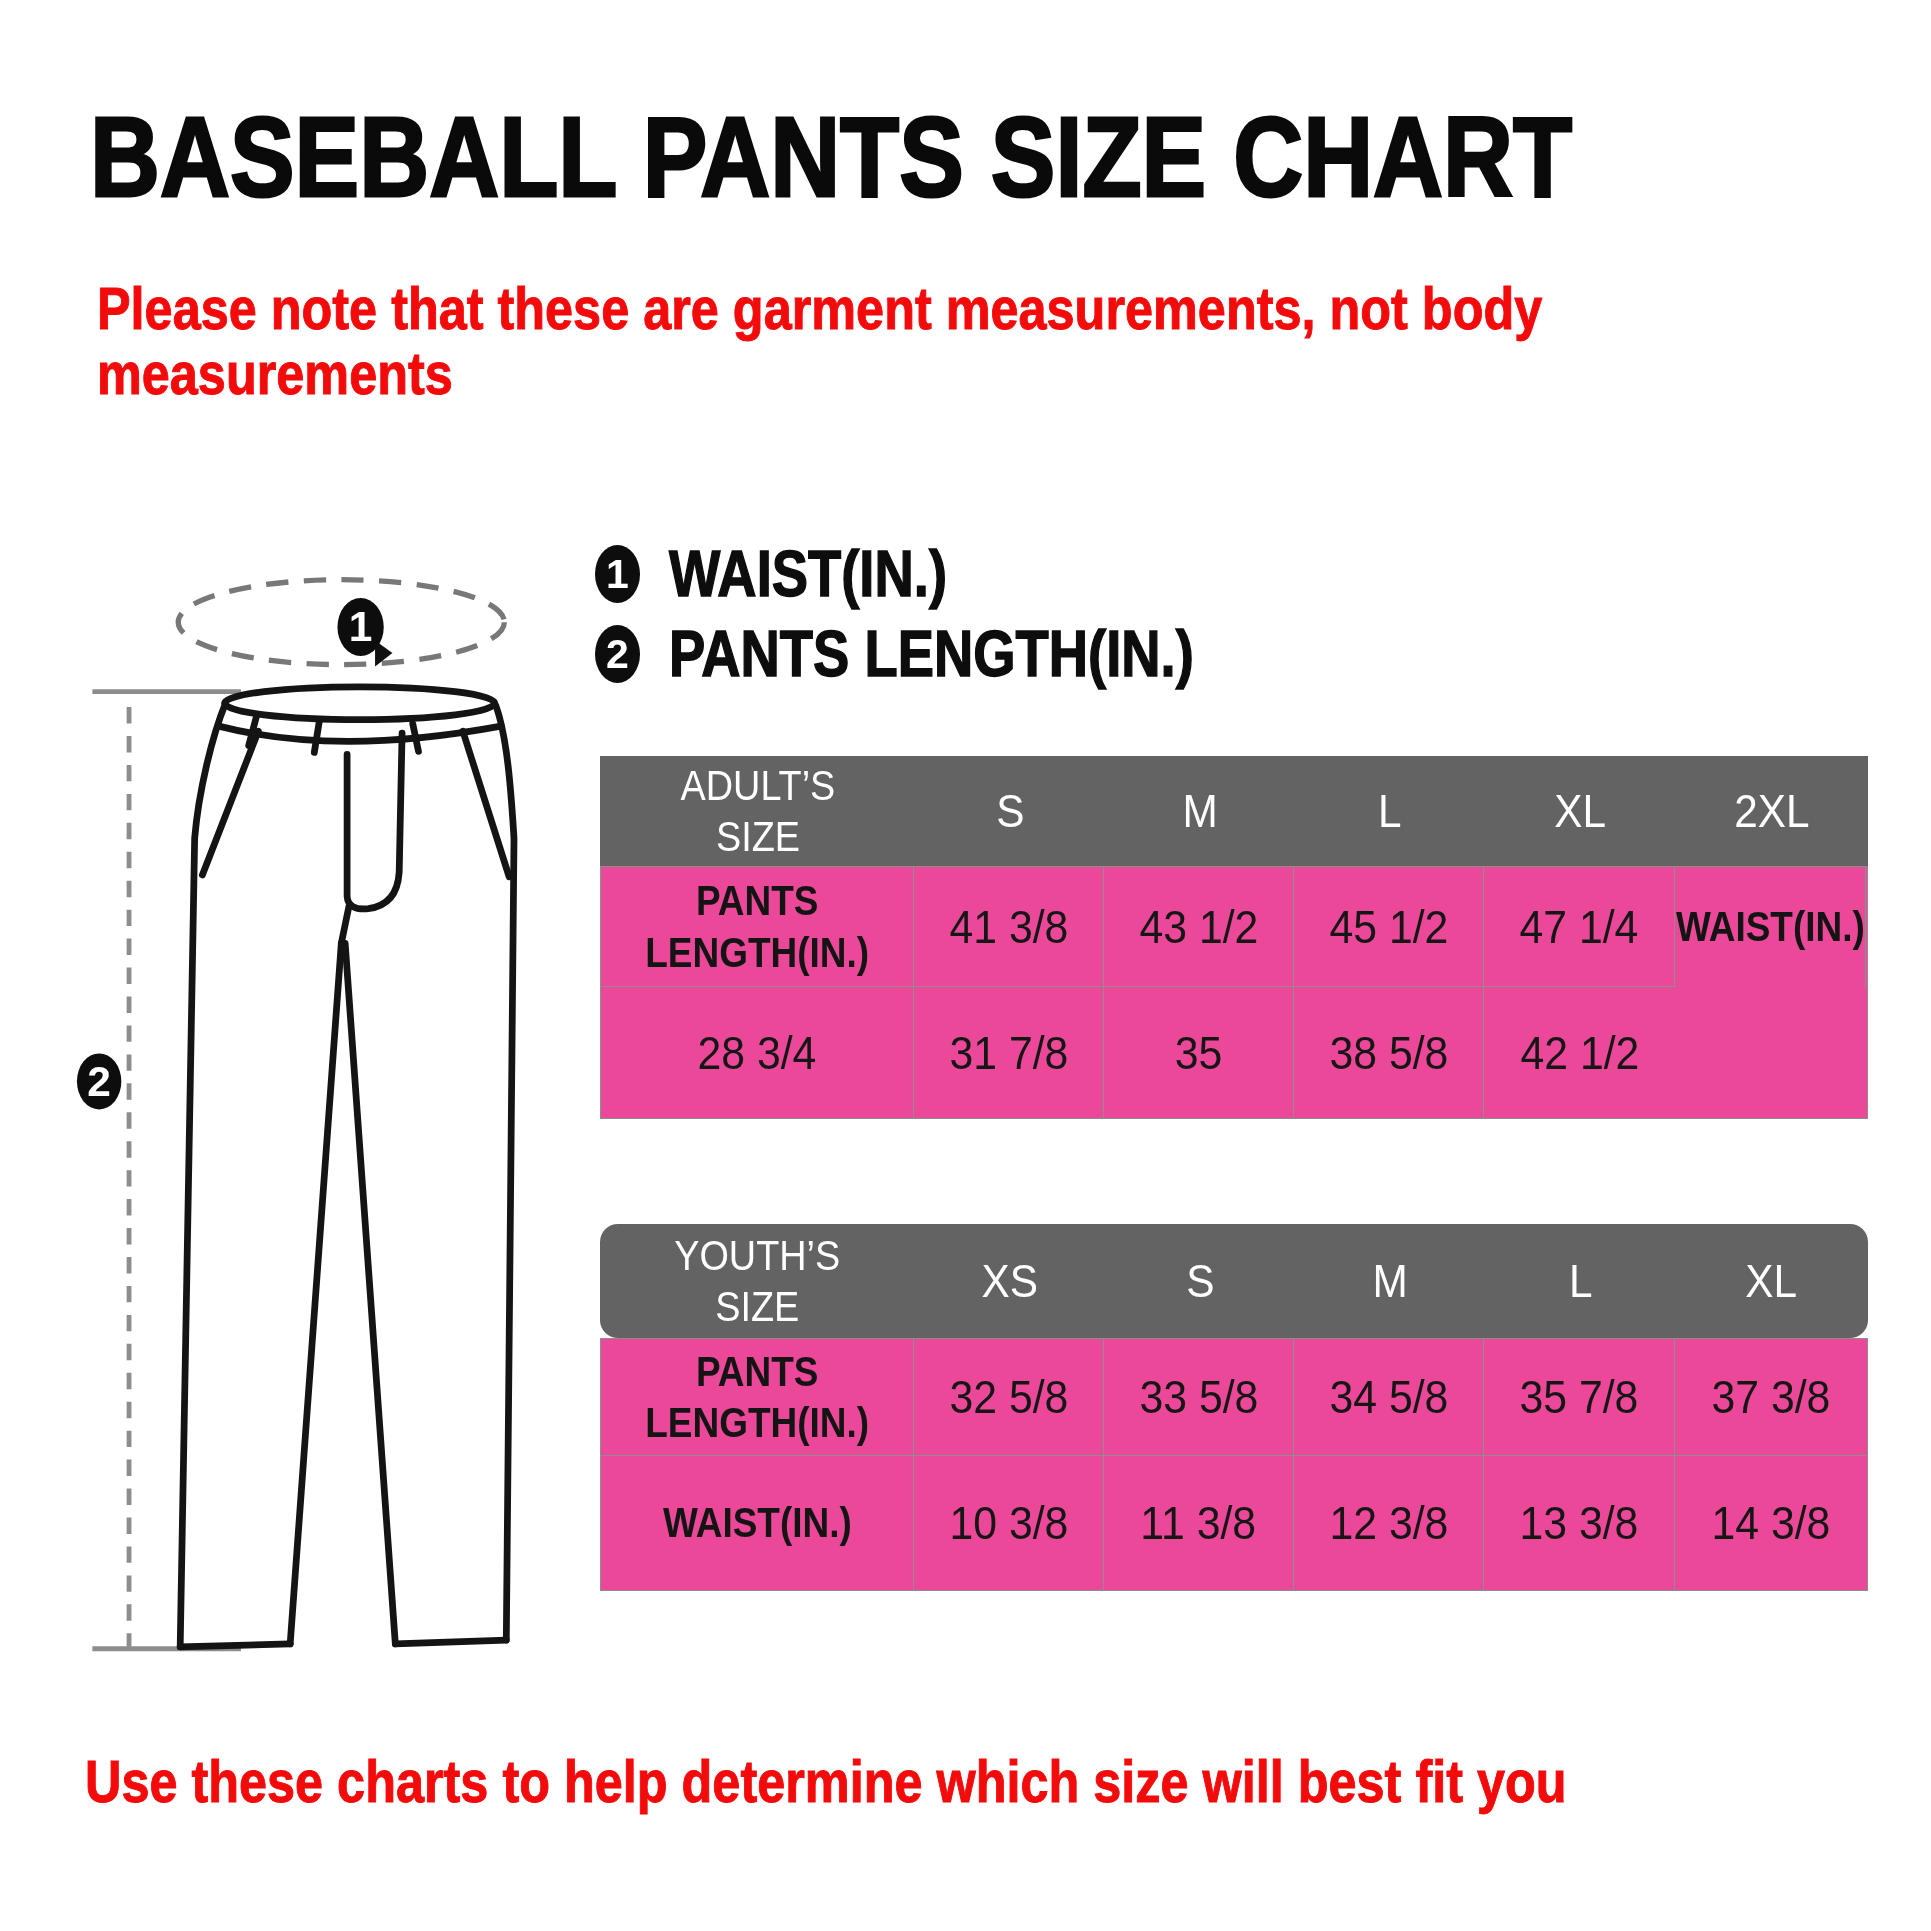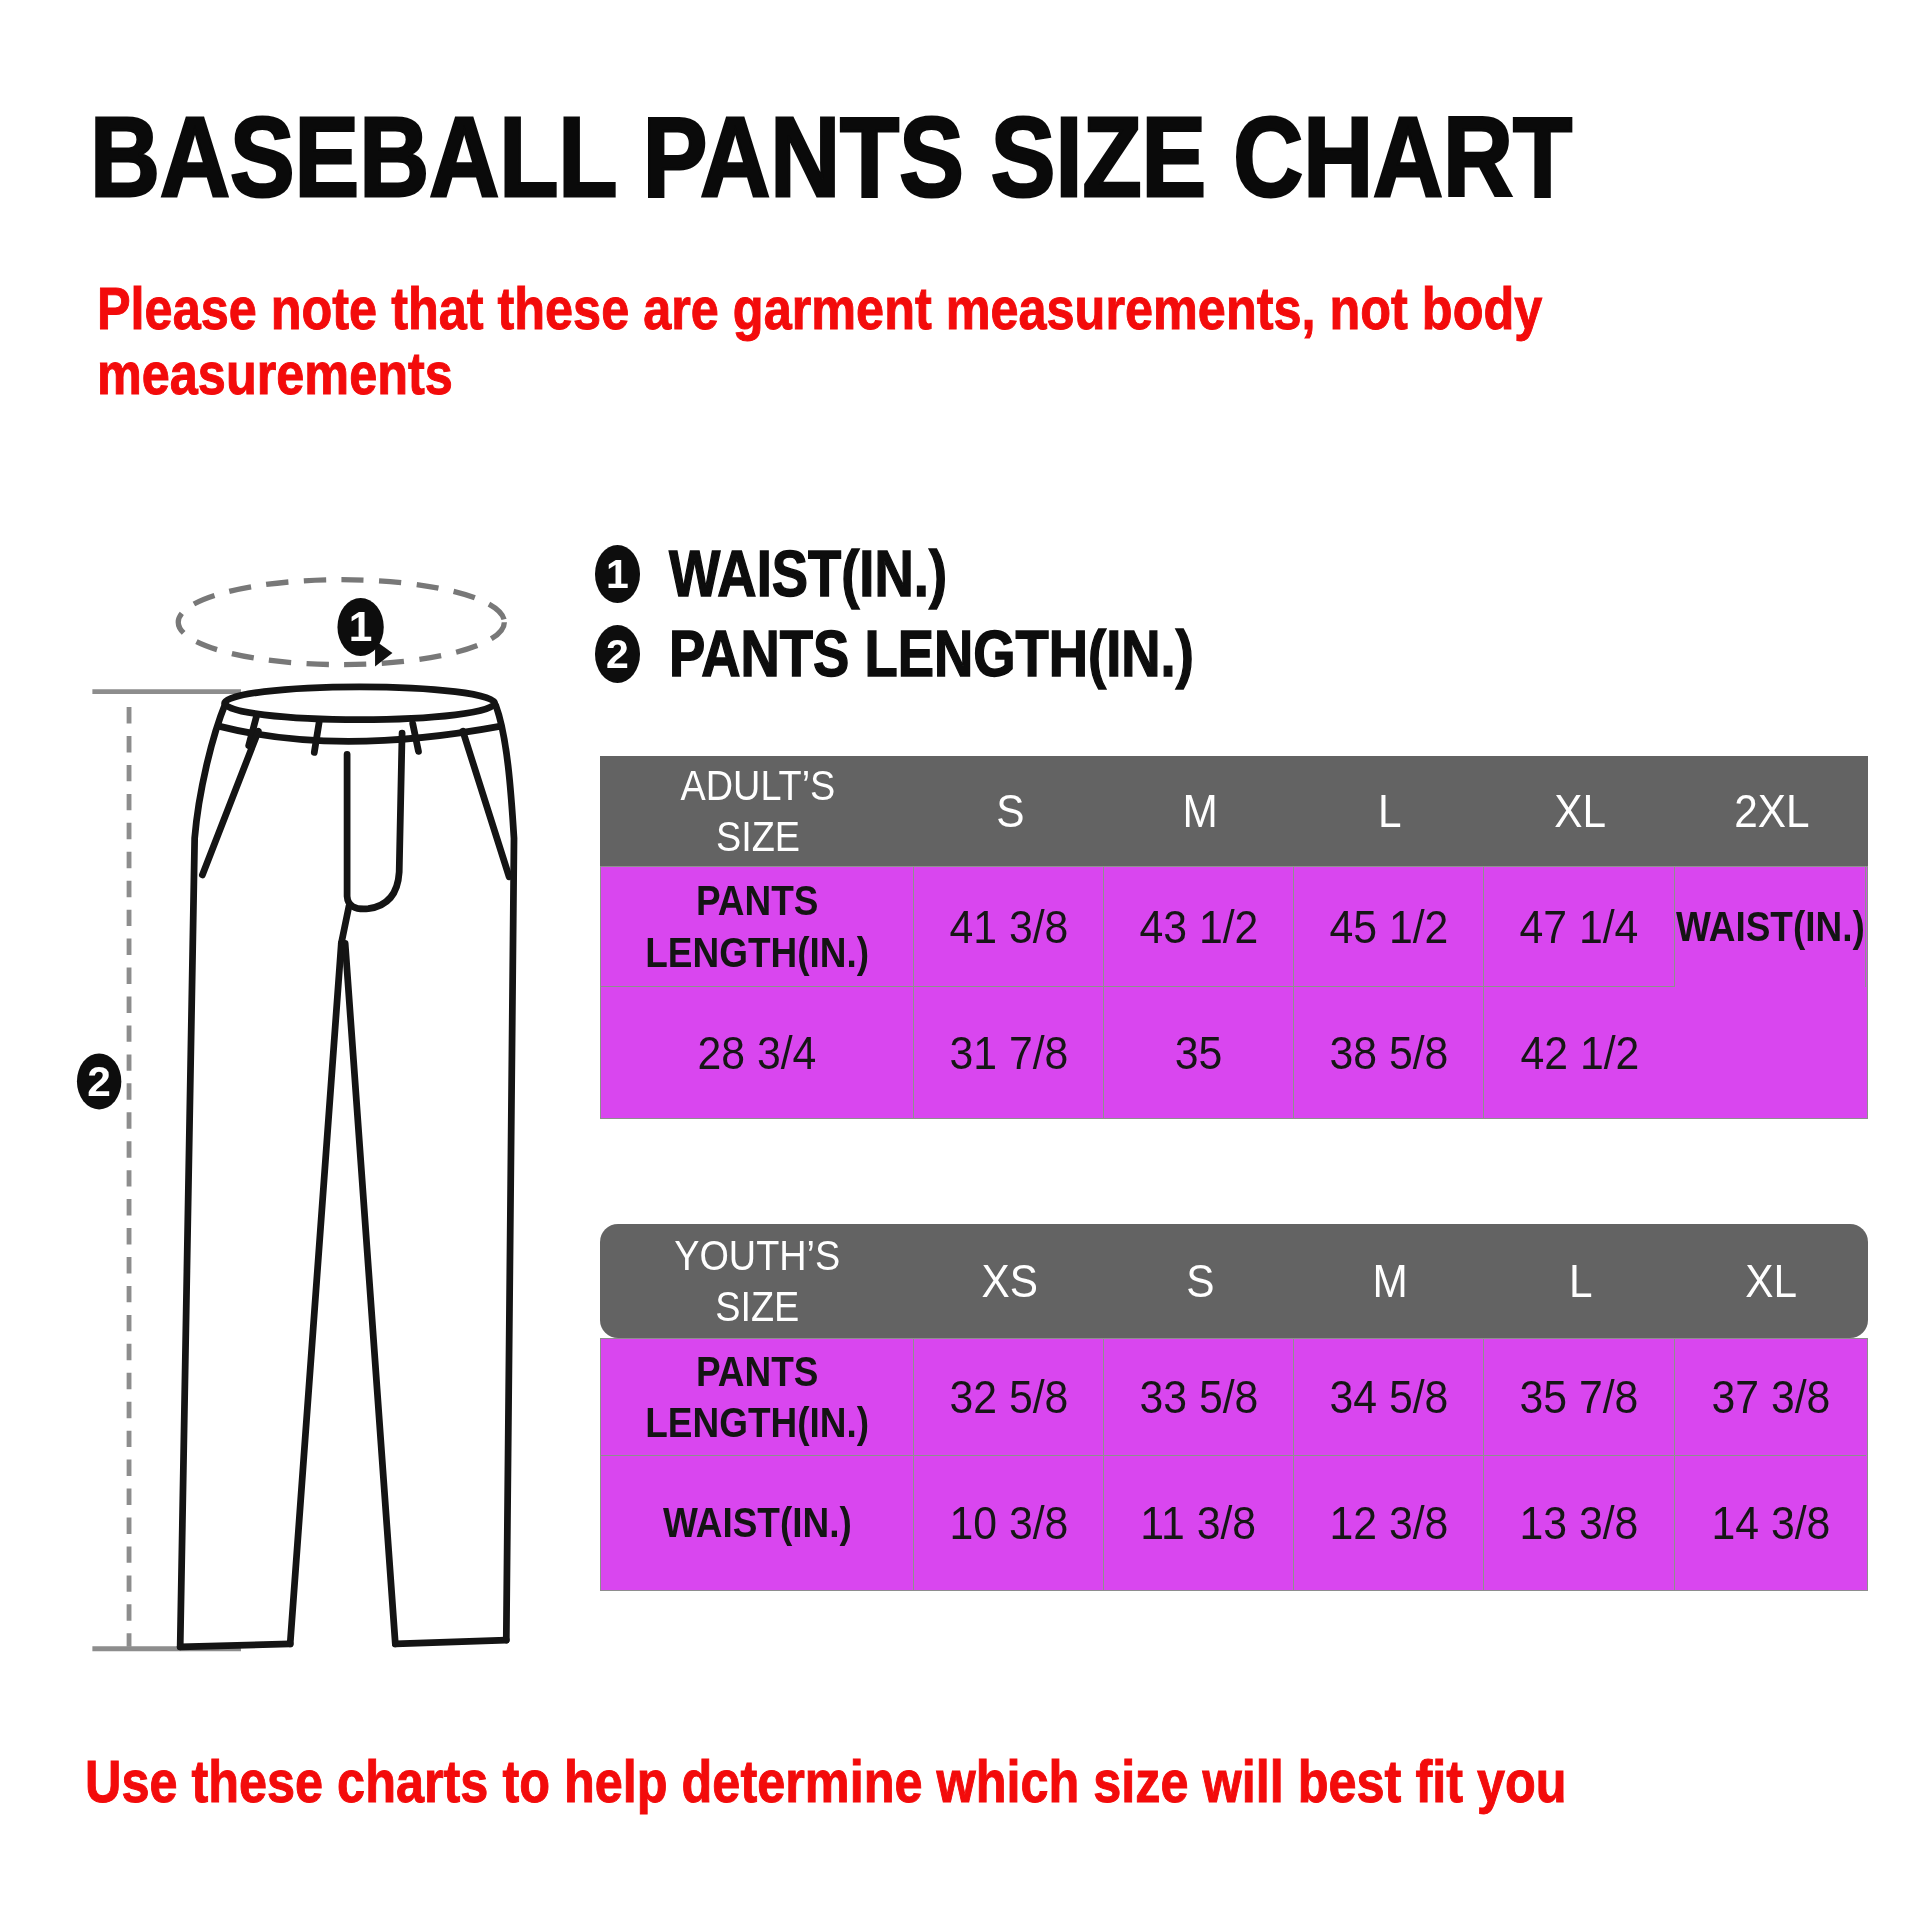--- a/index.html
+++ b/index.html
@@ -52,21 +52,21 @@
   .adult-table .thead{height:110px;}
   .youth-table .thead{height:114px;border-radius:18px;}
   .hcell{display:flex;align-items:center;justify-content:center;}
   .corner{
     font-size:42px;line-height:1.22;text-align:center;white-space:pre-line;
     transform:scaleX(.9);transform-origin:center;
   }
   .hsize{font-size:46px;transform:scaleX(.92);transform-origin:center;}
   .tbody{
     display:grid;grid-template-columns:313px 190px 190px 190px 191px 191px;
-    border:1.9px solid #8e8e8e;background:#d946ef;
+    border:1.9px solid #8e8e8e;background:#ec4899;
   }
   .adult-table .tbody{grid-template-rows:120px 131px;}
   .youth-table .tbody{grid-template-rows:117px 134px;}
   .cell{
     display:flex;align-items:center;justify-content:center;
     border-right:1.9px solid #8e8e8e;
   }
   .cell.last{border-right:none;}
   .cell.r1{border-bottom:1.9px solid #8e8e8e;}
   .rlabel{

